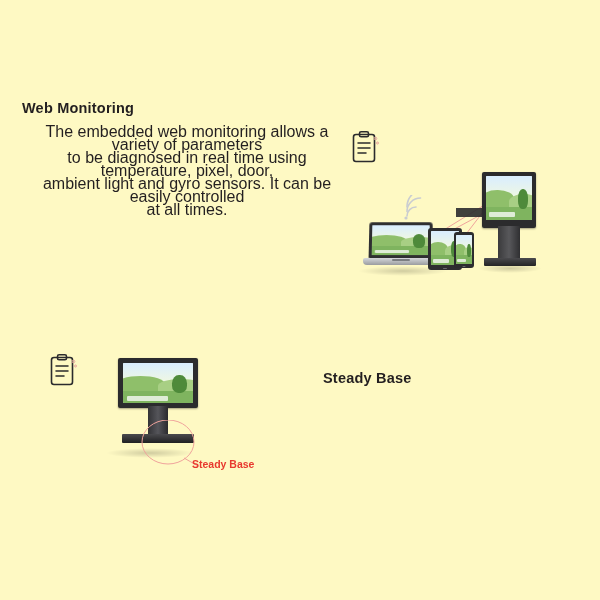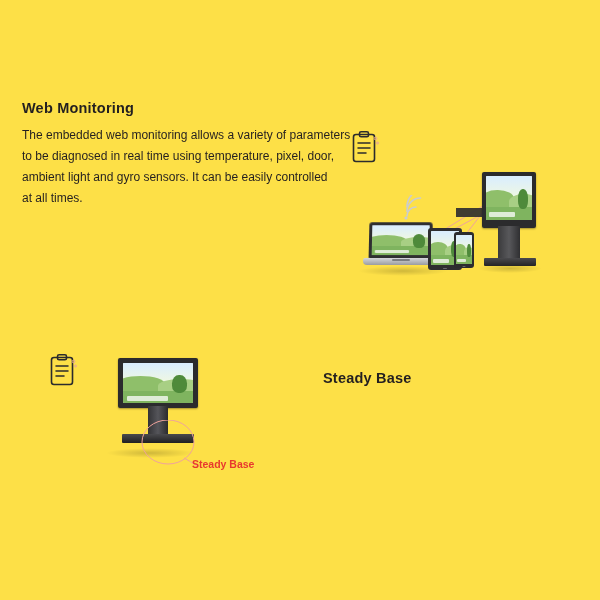--- a/index.html
+++ b/index.html
@@ -12,35 +12,36 @@
     height: 600px;
     position: relative;
     font-family: "Liberation Sans", sans-serif;
     color: #231f20;
     overflow: hidden;
   }
 
   .page {
     position: absolute;
     inset: 0;
-    background: #fde047;
+    background: #fef9c3;
+    text-align: center;
   }
 
   
   .section-title {
     position: absolute;
     font-size: 14.5px;
     font-weight: bold;
     letter-spacing: .2px;
     color: #231f20;
   }
   .section-body {
     position: absolute;
-    font-size: 12px;
-    line-height: 21px;
+    font-size: 16px;
+    line-height: 13px;
     color: #231f20;
     white-space: pre-line;
   }
 
   #web-title { left: 22px; top: 100px; }
   #web-body  { left: 22px; top: 125px; width: 330px; }
 
   #steady-title { left: 323px; top: 370px; }
   #steady-body  { left: 323px; top: 394px; width: 265px; }
 

